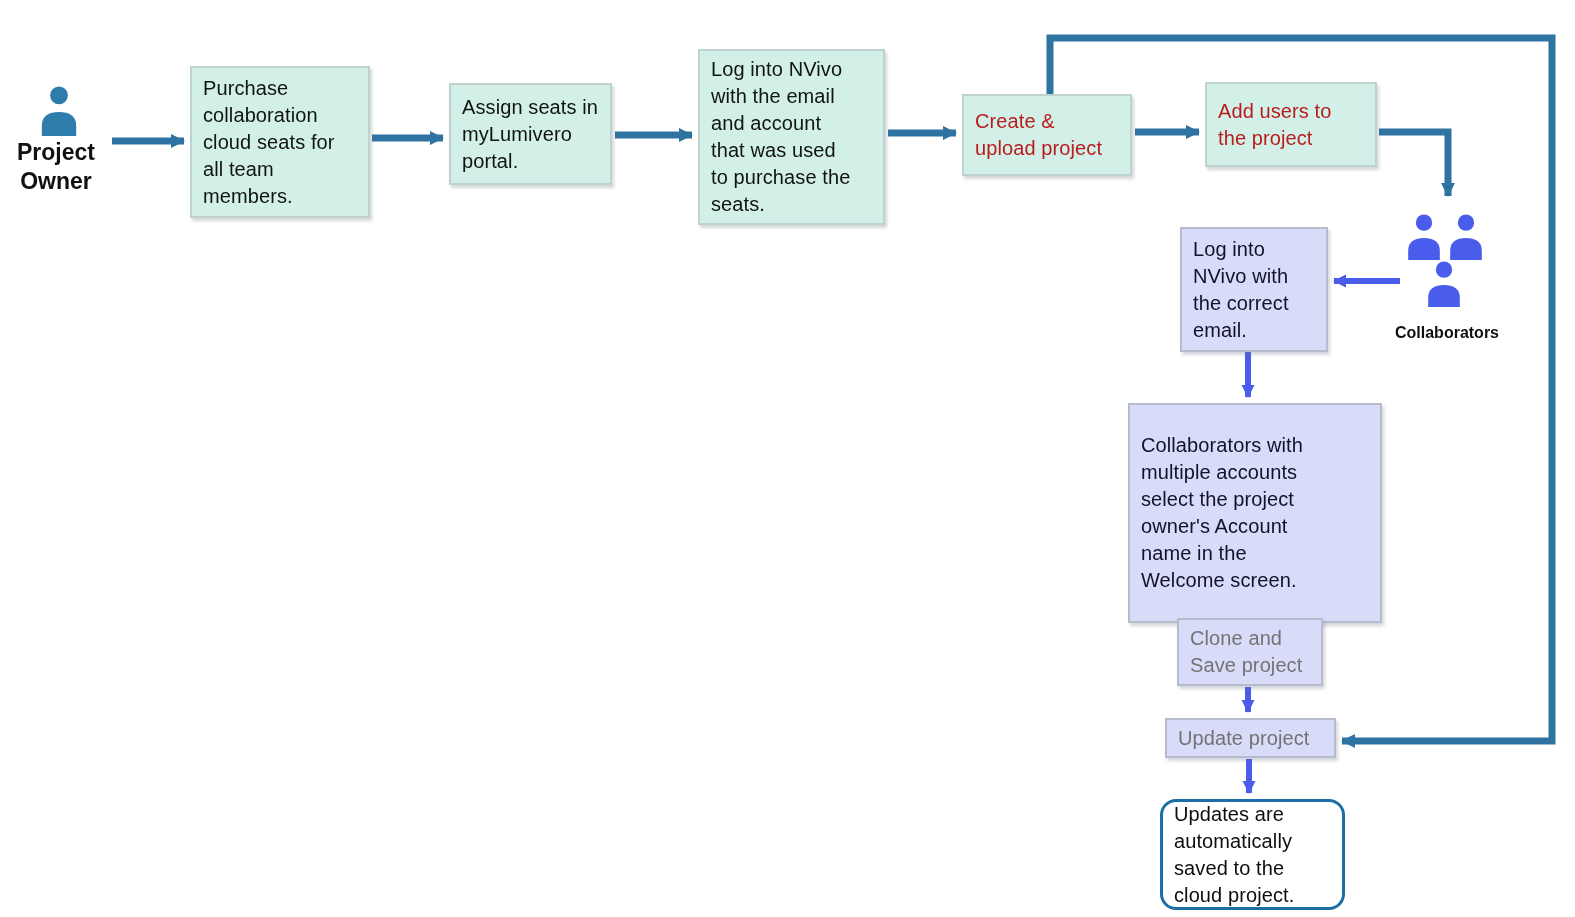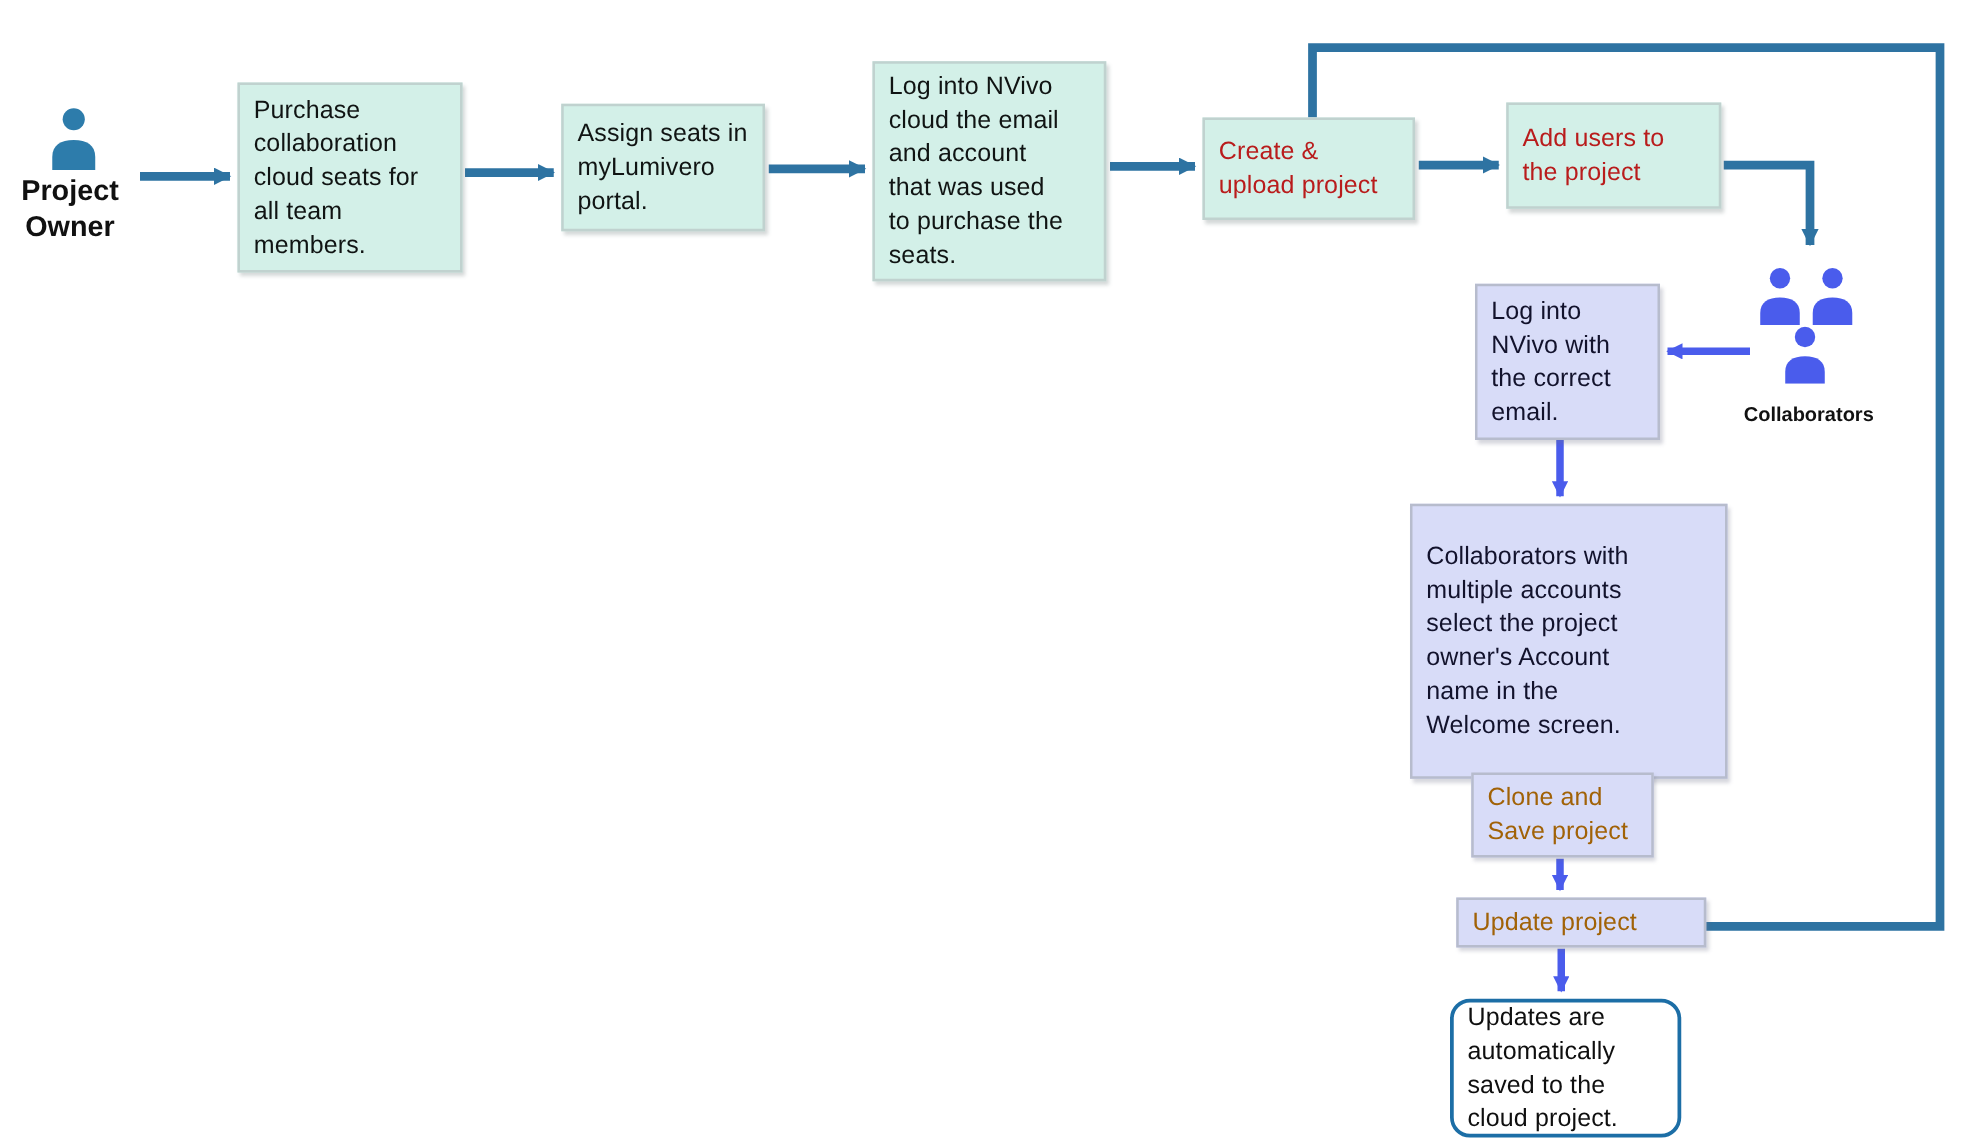--- a/index.html
+++ b/index.html
@@ -39,21 +39,21 @@
     box-shadow: 2px 3px 3px rgba(100, 115, 115, 0.28);
     color: #101413;
   }
   .teal.dark-teal-text { color: #b91c1c; }
   .lavender {
     background: var(--lavender_box_fill, #d8dcf8);
     border: 2px solid var(--lavender_box_border, #b7bccd);
     box-shadow: 2px 3px 3px rgba(108, 113, 135, 0.28);
     color: #12122c;
   }
-  .lavender.navy-text { color: #a16207; }
+  .lavender.navy-text { color: #737373; }
   .result {
     background: #ffffff;
     border: 3px solid var(--result_border, #1c6ea6);
     border-radius: 16px;
     color: #0f0f0f;
     box-shadow: none;
   }
   .actor-label {
     position: absolute;
     font-weight: bold;
@@ -109,21 +109,21 @@
 
   <div class="node teal" style="left:449px; top:83px; width:163px; height:102px;">Assign seats in
 myLumivero
 portal.</div>
   <div class="node teal" style="left:190px; top:66px; width:180px; height:152px;">Purchase
 collaboration
 cloud seats for
 all team
 members.</div>
   <div class="node teal" style="left:698px; top:49px; width:187px; height:176px;">Log into NVivo
-cloud the email
+with the email
 and account
 that was used
 to purchase the
 seats.</div>
   <div class="node teal dark-teal-text" style="left:962px; top:94px; width:170px; height:82px;">Create &amp;
 upload project</div>
   <div class="node teal dark-teal-text" style="left:1205px; top:82px; width:172px; height:85px;">Add users to
 the project</div>
 
   <div>
@@ -153,20 +153,20 @@
 the correct
 email.</div>
   <div class="node lavender" style="left:1128px; top:403px; width:254px; height:220px;">Collaborators with
 multiple accounts
 select the project
 owner's Account
 name in the
 Welcome screen.</div>
   <div class="node lavender navy-text" style="left:1177px; top:618px; width:146px; height:68px;">Clone and
 Save project</div>
-  <div class="node lavender navy-text" style="left:1165px; top:718px; width:200px; height:40px;">Update project</div>
+  <div class="node lavender navy-text" style="left:1165px; top:718px; width:171px; height:40px;">Update project</div>
 
   <div class="node result" style="left:1160px; top:799px; width:185px; height:111px;">Updates are
 automatically
 saved to the
 cloud project.</div>
 
 </div>
 
 </body></html>

